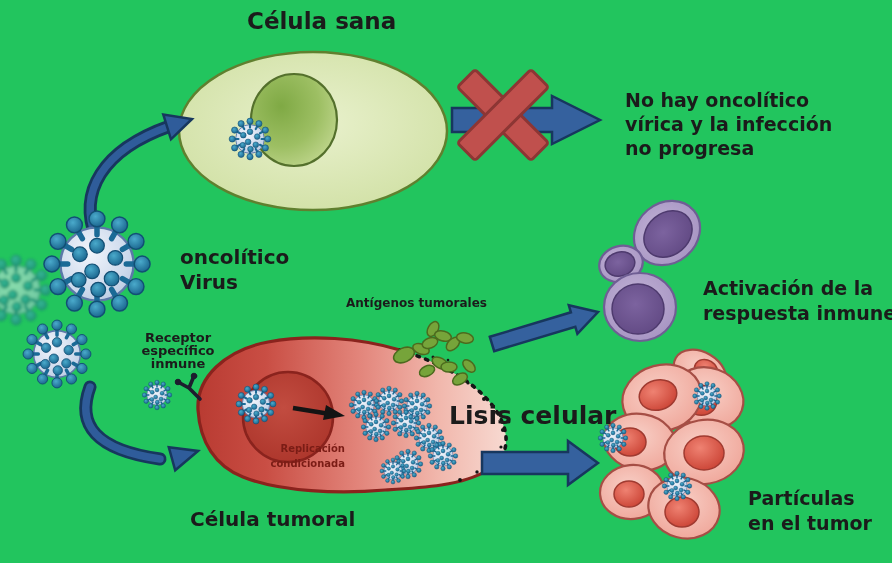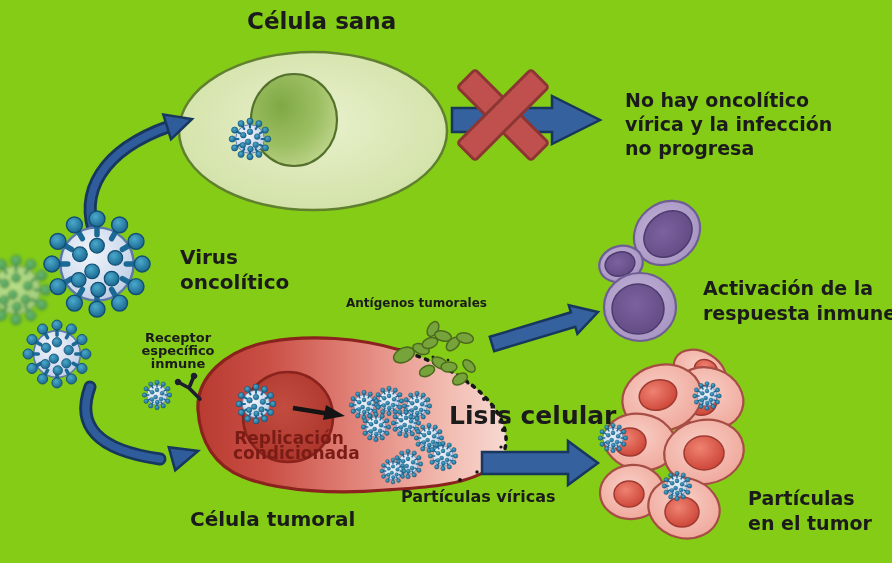--- a/index.html
+++ b/index.html
@@ -1,29 +1,29 @@
 <!DOCTYPE html>
 <html><head>
 <meta charset="utf-8">
 <style>
   html,body{margin:0;padding:0;background:#fff;}
-  #stage{position:relative;width:892px;height:563px;background:#84cc16;overflow:hidden;
+  #stage{position:relative;width:892px;height:563px;background:#22c55e;overflow:hidden;
          font-family:"DejaVu Sans",sans-serif;}
   #art{position:absolute;left:0;top:0;}
   .lbl{position:absolute;font-weight:bold;color:#1b1b1b;font-family:"DejaVu Sans",sans-serif;
        white-space:nowrap;z-index:5;}
   .ln{display:block;}
   #lbl-healthy{left:247px;top:8px;font-size:23px;}
   #lbl-norep{left:625px;top:88px;font-size:19px;line-height:24px;}
   #lbl-virus{left:180px;top:245px;font-size:20px;line-height:25px;}
   #lbl-receptor{left:134px;top:331px;width:88px;font-size:13px;line-height:13px;text-align:center;}
   #lbl-antigens{left:346px;top:296px;font-size:12px;}
   #lbl-immune{left:703px;top:276px;font-size:19px;line-height:25px;}
-  #lbl-replication{left:233px;top:431px;width:112px;font-size:17px;line-height:15px;
-                   text-align:center;color:#7a1c15;white-space:normal;}
+  #lbl-replication{left:233px;top:441px;width:112px;font-size:10px;line-height:15px;
+                   text-align:right;color:#7a1c15;white-space:normal;}
   #lbl-lysis{left:449px;top:401px;font-size:25px;}
   #lbl-particles{left:401px;top:487px;font-size:16px;}
   #lbl-tumor{left:190px;top:507px;font-size:20px;}
   #lbl-dispersion{left:748px;top:486px;font-size:19px;line-height:25px;}
 </style>
 </head>
 <body>
 
 <div id="stage">
 
@@ -271,22 +271,22 @@
 
   <div class="lbl" id="lbl-healthy">Célula sana</div>
 
   <div class="lbl" id="lbl-norep">
     <span class="ln">No hay oncolítico</span>
     <span class="ln">vírica y la infección</span>
     <span class="ln">no progresa</span>
   </div>
 
   <div class="lbl" id="lbl-virus">
+    <span class="ln">oncolítico</span>
     <span class="ln">Virus</span>
-    <span class="ln">oncolítico</span>
   </div>
 
   <div class="lbl" id="lbl-receptor">
     <span class="ln">Receptor</span>
     <span class="ln">específico</span>
     <span class="ln">inmune</span>
   </div>
 
   <div class="lbl" id="lbl-antigens">Antígenos tumorales</div>
 
@@ -295,21 +295,20 @@
     <span class="ln">respuesta inmune</span>
   </div>
 
   <div class="lbl" id="lbl-replication">
     <span class="ln">Replicación</span>
     <span class="ln">condicionada</span>
   </div>
 
   <div class="lbl" id="lbl-lysis">Lisis celular</div>
 
-  <div class="lbl" id="lbl-particles">Partículas víricas</div>
 
   <div class="lbl" id="lbl-tumor">Célula tumoral</div>
 
   <div class="lbl" id="lbl-dispersion">
     <span class="ln">Partículas</span>
     <span class="ln">en el tumor</span>
   </div>
 
 </div>
 

